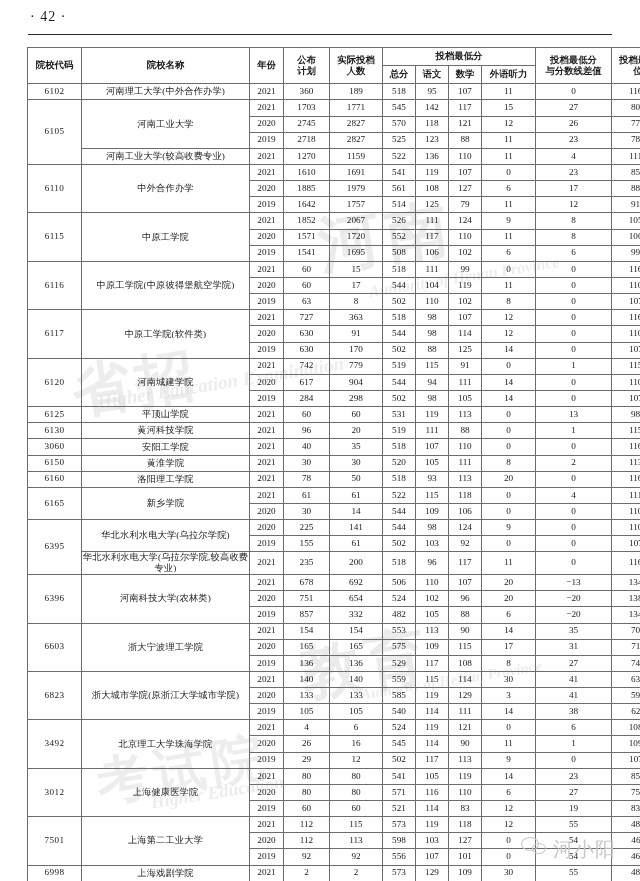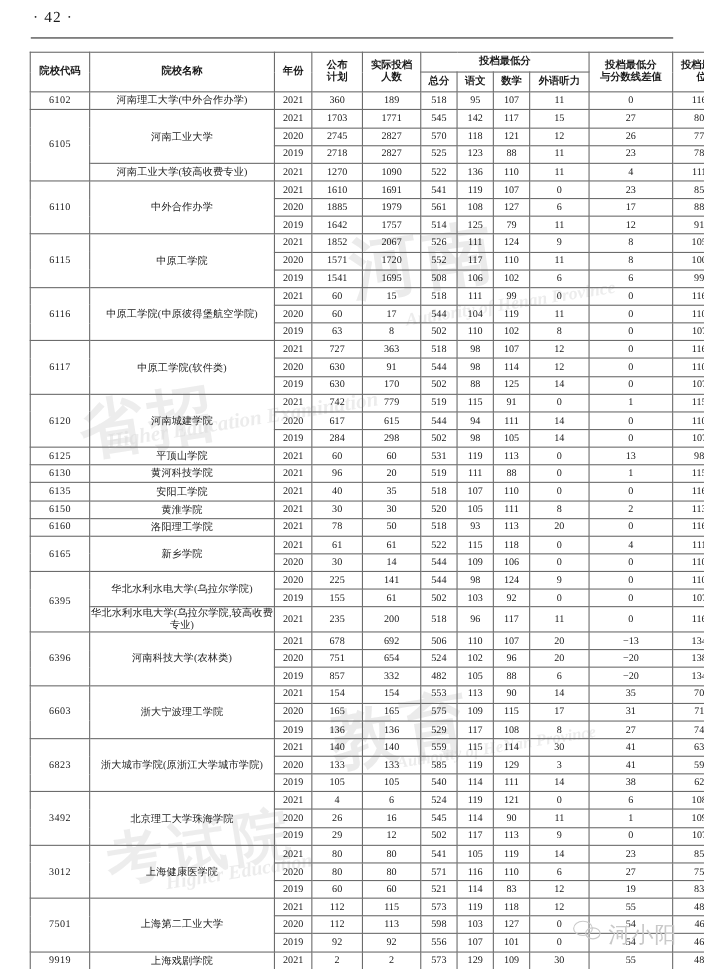--- a/index.html
+++ b/index.html
@@ -257,21 +257,21 @@
           <td>123</td>
           <td>88</td>
           <td>11</td>
           <td>23</td>
           <td>78652</td>
         </tr>
         <tr>
           <td class="name" rowspan="1">河南工业大学(较高收费专业)</td>
           <td>2021</td>
           <td>1270</td>
-          <td>1090</td>
+          <td>1159</td>
           <td>522</td>
           <td>136</td>
           <td>110</td>
           <td>11</td>
           <td>4</td>
           <td>111038</td>
         </tr>
         <tr class="grp-top">
           <td class="code" rowspan="3">6110</td>
           <td class="name" rowspan="3">中外合作办学</td>
@@ -421,21 +421,21 @@
           <td>519</td>
           <td>115</td>
           <td>91</td>
           <td>0</td>
           <td>1</td>
           <td>115307</td>
         </tr>
         <tr>
           <td>2020</td>
           <td>617</td>
-          <td>615</td>
+          <td>904</td>
           <td>544</td>
           <td>94</td>
           <td>111</td>
           <td>14</td>
           <td>0</td>
           <td>110870</td>
         </tr>
         <tr>
           <td>2019</td>
           <td>284</td>
@@ -467,21 +467,21 @@
           <td>96</td>
           <td>20</td>
           <td>519</td>
           <td>111</td>
           <td>88</td>
           <td>0</td>
           <td>1</td>
           <td>115307</td>
         </tr>
         <tr class="grp-top">
-          <td class="code" rowspan="1">6135</td>
+          <td class="code" rowspan="1">3060</td>
           <td class="name" rowspan="1">安阳工学院</td>
           <td>2021</td>
           <td>40</td>
           <td>35</td>
           <td>518</td>
           <td>107</td>
           <td>110</td>
           <td>0</td>
           <td>0</td>
           <td>116712</td>
@@ -776,21 +776,21 @@
           <td>92</td>
           <td>92</td>
           <td>556</td>
           <td>107</td>
           <td>101</td>
           <td>0</td>
           <td>54</td>
           <td>46572</td>
         </tr>
         <tr class="grp-top">
-          <td class="code" rowspan="1">9919</td>
+          <td class="code" rowspan="1">6998</td>
           <td class="name" rowspan="1">上海戏剧学院</td>
           <td>2021</td>
           <td>2</td>
           <td>2</td>
           <td>573</td>
           <td>129</td>
           <td>109</td>
           <td>30</td>
           <td>55</td>
           <td>48861</td>

